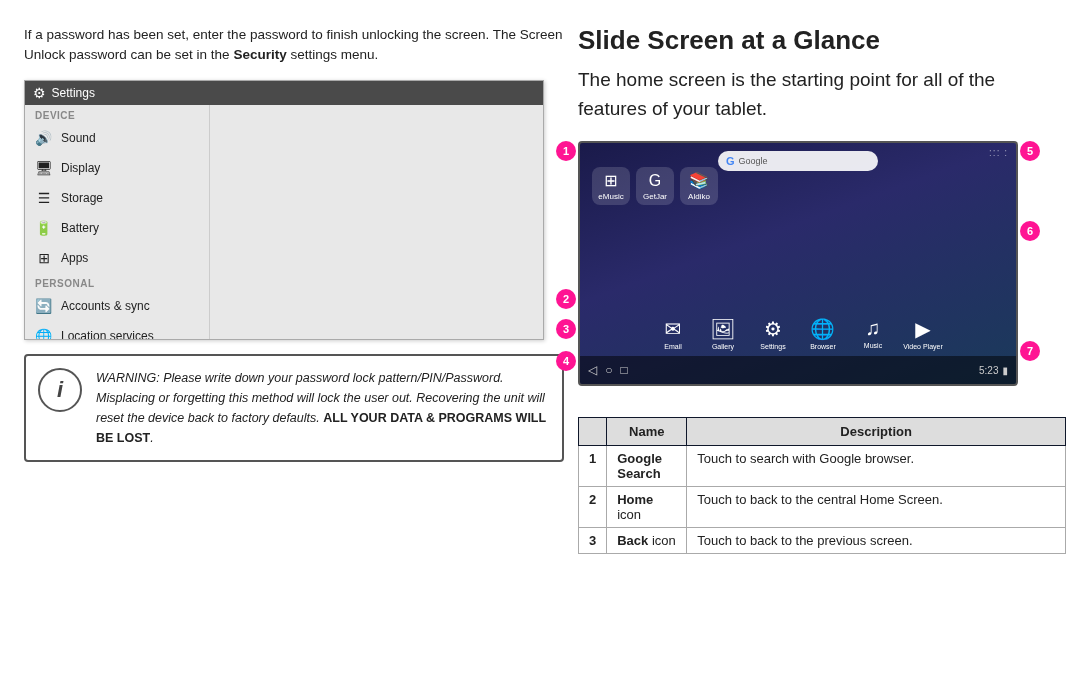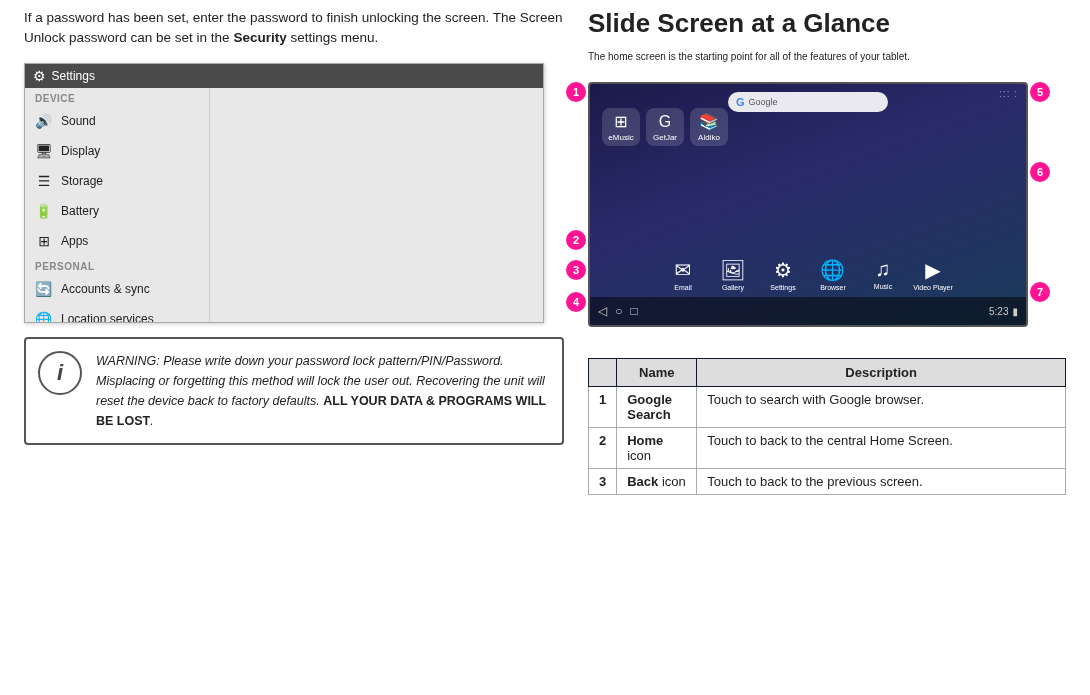--- a/index.html
+++ b/index.html
@@ -10,22 +10,22 @@
       min-height: 695px;
       overflow: hidden;
       font-size: 14px;
       color: #222;
     }
 
     .page-container {
       display: flex;
       width: 1090px;
       min-height: 695px;
-      padding: 8px 24px;
-      gap: 24px;
+      padding: 25px 24px;
+      gap: 14px;
     }
 
     
     .left-col {
       width: 540px;
       flex-shrink: 0;
     }
 
     .intro-text {
       font-size: 13.5px;
@@ -163,21 +163,21 @@
     }
 
     .section-heading {
       font-size: 26px;
       font-weight: bold;
       margin-bottom: 10px;
       line-height: 1.2;
     }
 
     .section-subtext {
-      font-size: 10px;
+      font-size: 19px;
       line-height: 1.5;
       margin-bottom: 18px;
     }
 
     
     .tablet-container {
       position: relative;
       width: 440px;
       height: 260px;
       margin-bottom: 16px;

